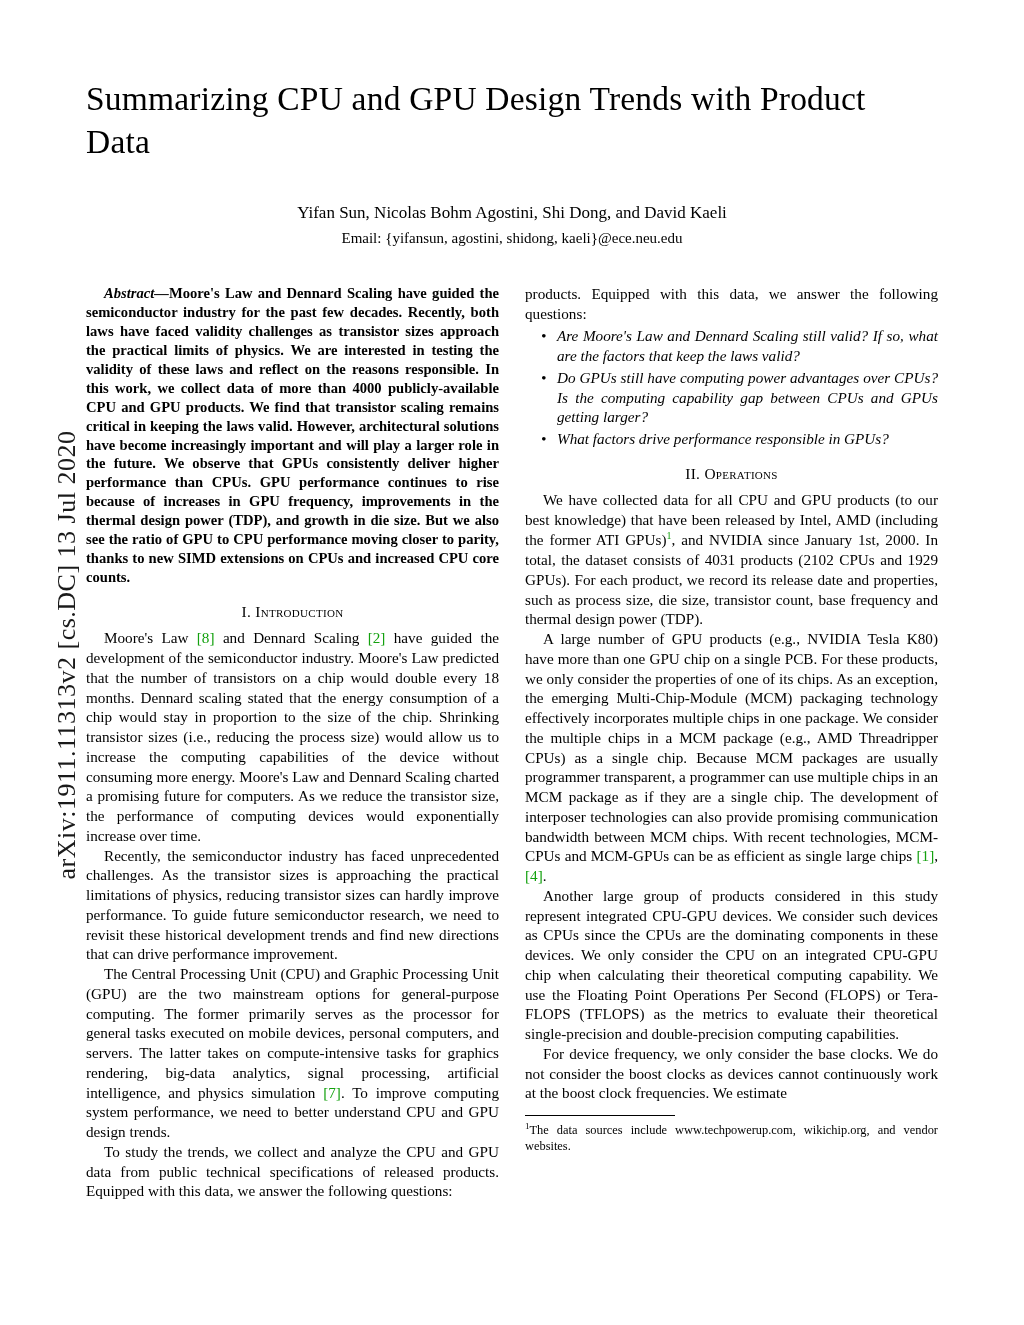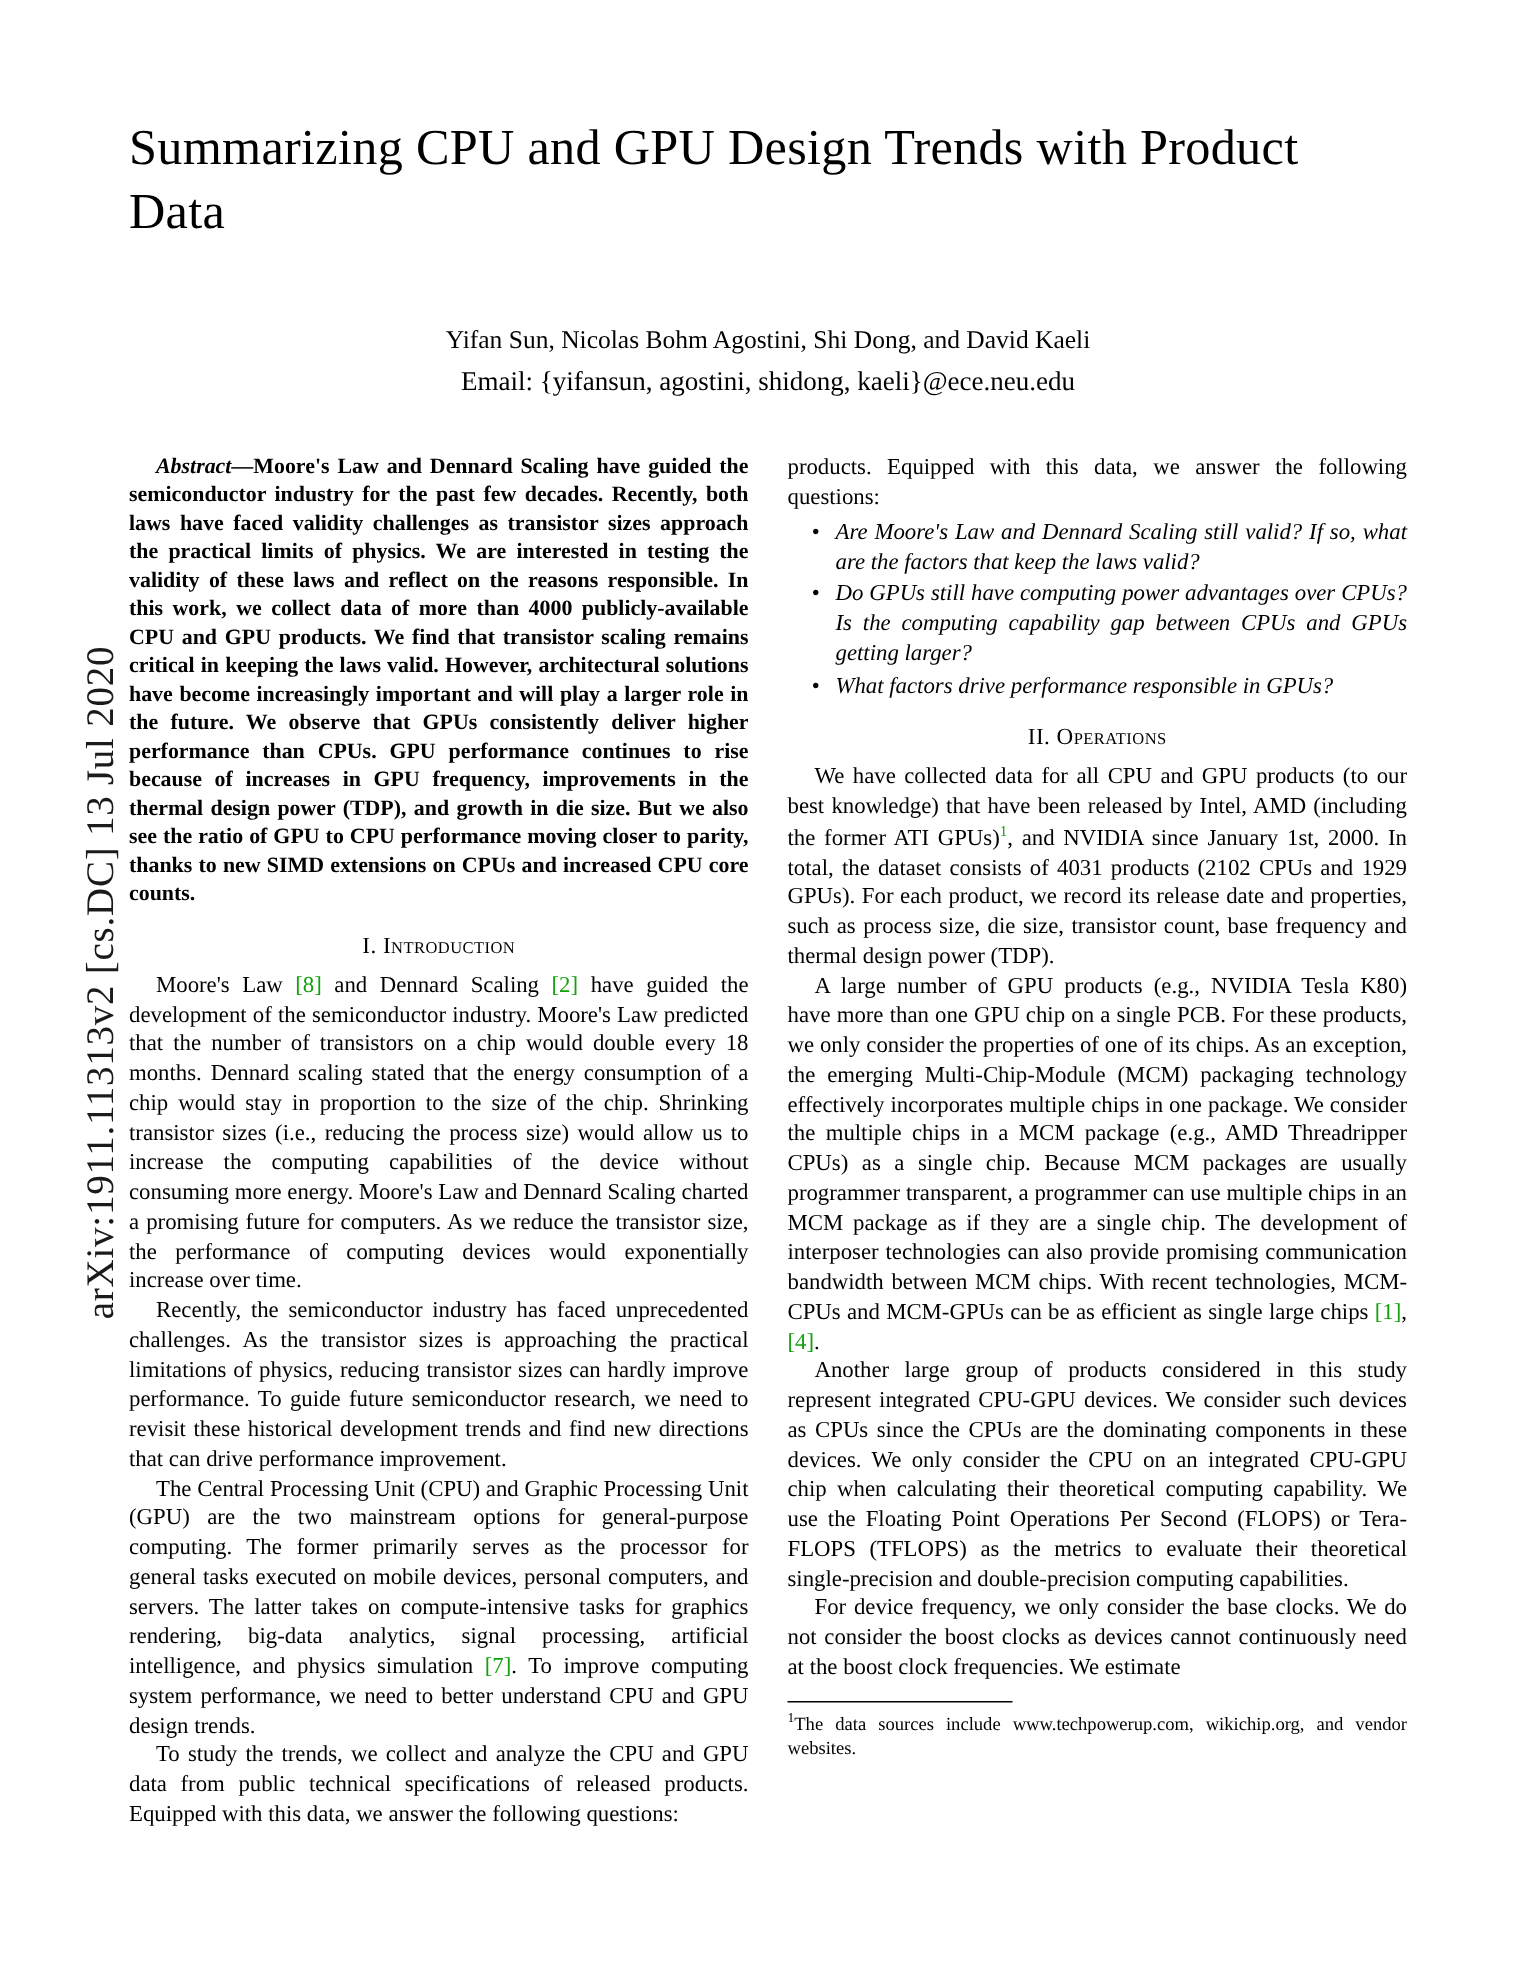--- a/index.html
+++ b/index.html
@@ -44,32 +44,32 @@
     font-size: 33.5px;
     line-height: 1.28;
     margin: 18px 0 0 0;
     font-weight: normal;
     letter-spacing: 0.2px;
   }
 
   .authors {
     text-align: center;
     font-size: 17px;
-    margin-top: 50px;
+    margin-top: 36px;
     line-height: 1.5;
   }
   .affil {
     text-align: center;
     font-size: 15.5px;
     margin-top: 4px;
     line-height: 1.5;
   }
   .email {
     text-align: center;
-    font-size: 18px;
+    font-size: 15px;
     margin-top: 2px;
     line-height: 1.5;
   }
 
   .columns {
     display: flex;
     gap: 26px;
     margin-top: 34px;
   }
   .col {
@@ -199,20 +199,20 @@
         <span class="num">II.</span>
         <span>Operations</span>
       </div>
 
       <p><span>We have collected data for all CPU and GPU products (to our best knowledge) that have been released by Intel, AMD (including the former ATI GPUs)</span><sup class="fnref">1</sup><span>, and NVIDIA since January 1st, 2000. In total, the dataset consists of 4031 products (2102 CPUs and 1929 GPUs). For each product, we record its release date and properties, such as process size, die size, transistor count, base frequency and thermal design power (TDP).</span></p>
 
       <p><span>A large number of GPU products (e.g., NVIDIA Tesla K80) have more than one GPU chip on a single PCB. For these products, we only consider the properties of one of its chips. As an exception, the emerging Multi-Chip-Module (MCM) packaging technology effectively incorporates multiple chips in one package. We consider the multiple chips in a MCM package (e.g., AMD Threadripper CPUs) as a single chip. Because MCM packages are usually programmer transparent, a programmer can use multiple chips in an MCM package as if they are a single chip. The development of interposer technologies can also provide promising communication bandwidth between MCM chips. With recent technologies, MCM-CPUs and MCM-GPUs can be as efficient as single large chips </span><a class="cite-link" href="#">[1]</a><span>, </span><a class="cite-link" href="#">[4]</a><span>.</span></p>
 
       <p>Another large group of products considered in this study represent integrated CPU-GPU devices. We consider such devices as CPUs since the CPUs are the dominating components in these devices. We only consider the CPU on an integrated CPU-GPU chip when calculating their theoretical computing capability. We use the Floating Point Operations Per Second (FLOPS) or Tera-FLOPS (TFLOPS) as the metrics to evaluate their theoretical single-precision and double-precision computing capabilities.</p>
 
-      <p>For device frequency, we only consider the base clocks. We do not consider the boost clocks as devices cannot continuously need at the boost clock frequencies. We estimate</p>
+      <p>For device frequency, we only consider the base clocks. We do not consider the boost clocks as devices cannot continuously work at the boost clock frequencies. We estimate</p>
 
       <div class="footnote-rule"></div>
       <p class="footnote"><sup>1</sup><span>The data sources include www.techpowerup.com, wikichip.org, and vendor websites.</span></p>
 
     </div>
   </div>
 </div>
 
 </body></html>

